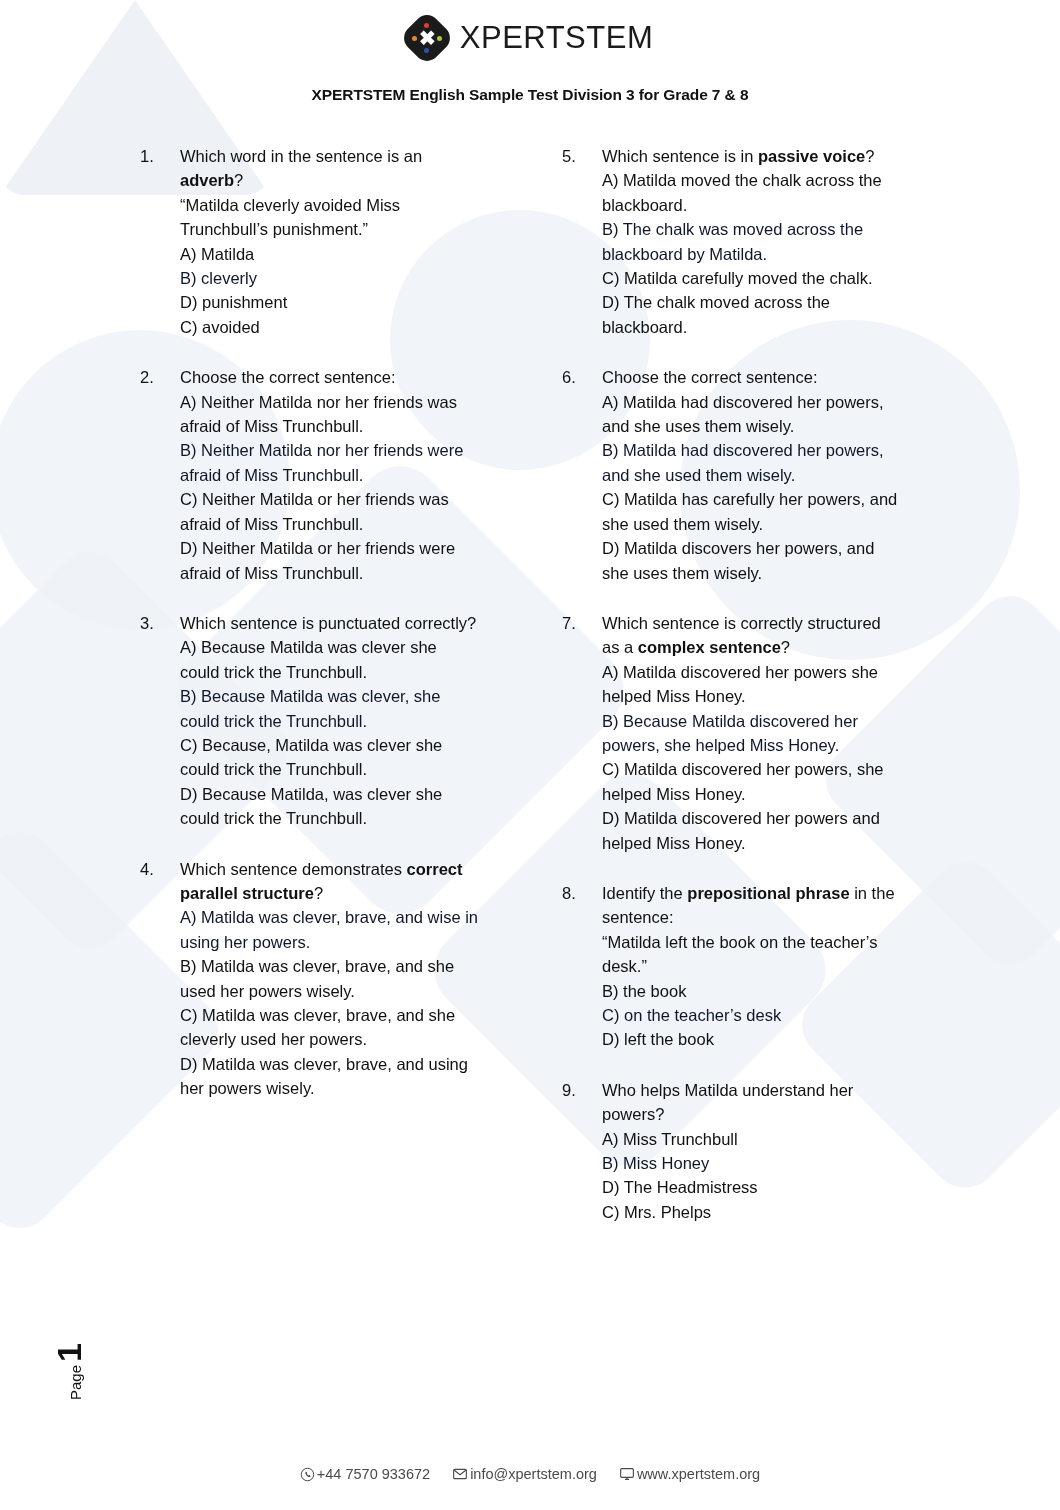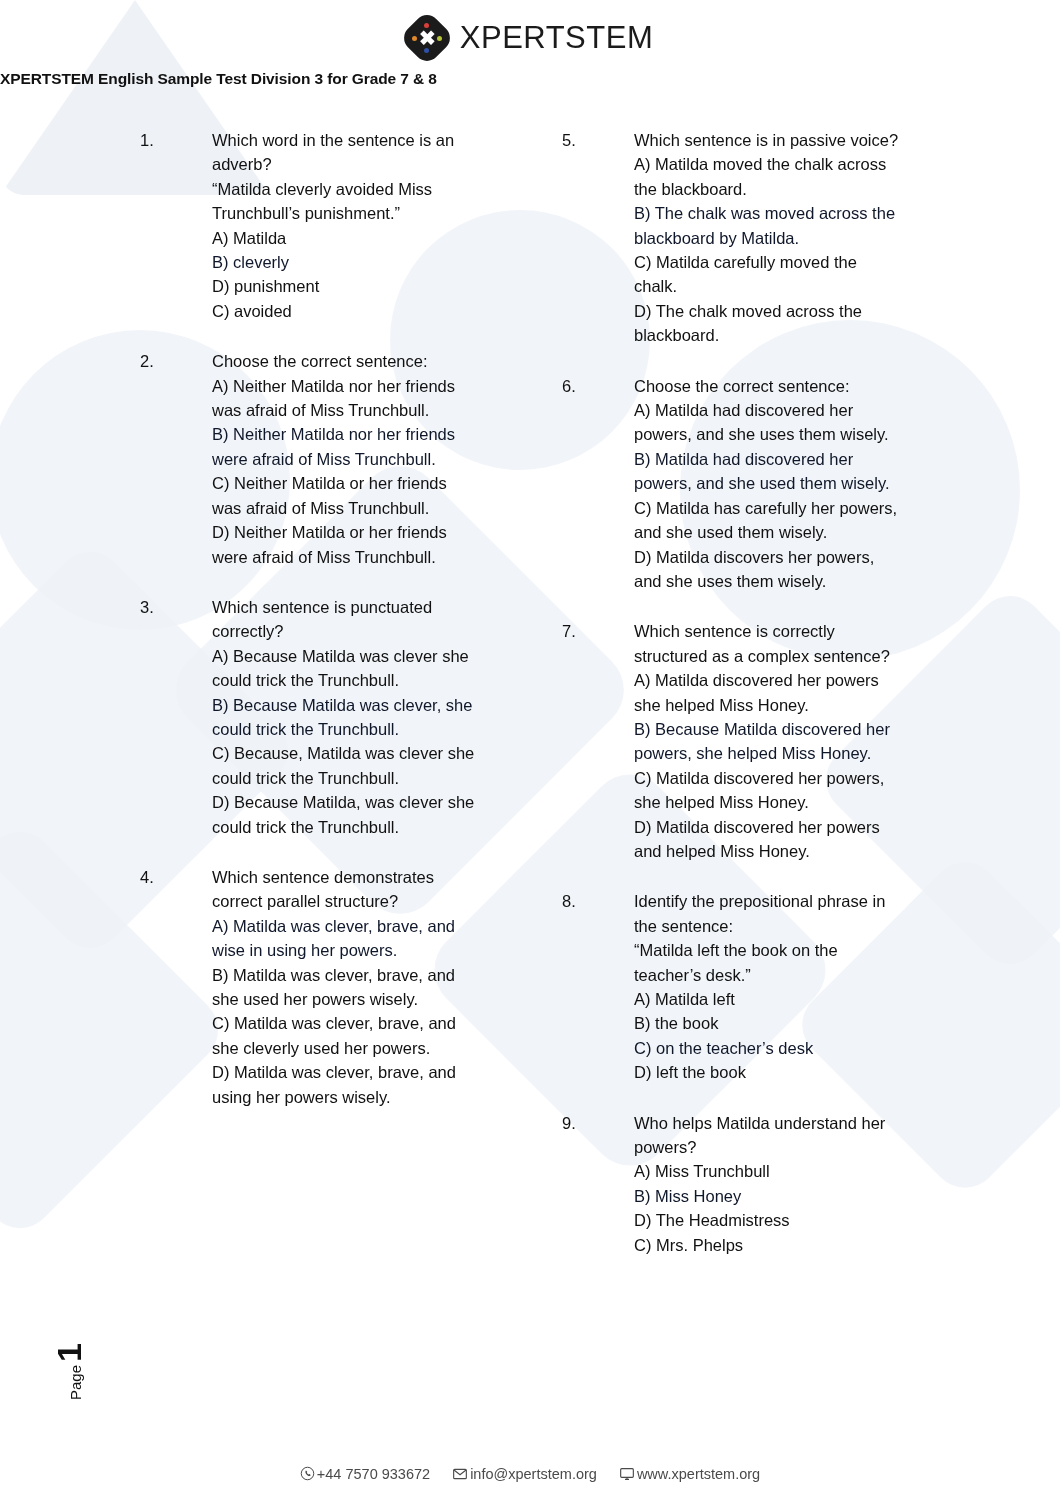--- a/index.html
+++ b/index.html
@@ -139,25 +139,25 @@
   .dot-w { top: 17.5px; left: 5px;  background: #e08a2e; }
 
   .logo-word {
     font-size: 31px;
     font-weight: normal;
     letter-spacing: 0.5px;
     color: #1b1b1b;
   }
 
   .doc-title {
-    text-align: left;
+    text-align: center;
     font-size: 15.5px;
     font-weight: bold;
     color: #111111;
-    margin-top: 8px;
+    margin-top: 24px;
     letter-spacing: -0.1px;
   }
 
   
   .columns {
     display: flex;
     gap: 82px;
     margin-top: 40px;
     padding: 0 100px 0 140px;
   }
@@ -172,24 +172,23 @@
     flex: 0 0 40px;
     font-size: 16.5px;
     line-height: 24.4px;
     color: #111111;
   }
   .q-body {
     flex: 1 1 auto;
     font-size: 16.5px;
     line-height: 24.4px;
     color: #111111;
-    margin-left: 32px;
   }
   .q-stem { display: block; }
-  .q-stem b { font-weight: normal; }
+  .q-stem b { font-weight: bold; }
   .opt { display: block; }
   .opt.correct { color: #0f172a; }
 
   
   .page-marker {
     position: absolute;
     left: 30px;
     bottom: 108px;
     width: 60px;
     height: 110px;
@@ -217,20 +216,21 @@
     display: flex;
     align-items: center;
     justify-content: center;
     gap: 22px;
     font-size: 14.5px;
     color: #4a4a4a;
     z-index: 3;
   }
   .footer-item {
     display: flex;
+    align-items: center;
     gap: 2px;
     white-space: nowrap;
   }
   .footer-item svg { display: block; }
 </style>
 </head>
 <body>
 
 <div class="watermarks">
   <div class="wm wm-circle-left"></div>
@@ -334,21 +334,20 @@
             <span class="opt correct">B) Because Matilda discovered her powers, she helped Miss Honey.</span>
             <span class="opt">C) Matilda discovered her powers, she helped Miss Honey.</span>
             <span class="opt">D) Matilda discovered her powers and helped Miss Honey.</span>
           </div>
         </div>
         <div class="q">
           <div class="q-num">8.</div>
           <div class="q-body">
             <span class="q-stem"><span>Identify the </span><b>prepositional phrase</b><span> in the sentence:</span></span>
             <span class="q-stem">“Matilda left the book on the teacher’s desk.”</span>
-            <span class="opt">A) Matilda left</span>
             <span class="opt">B) the book</span>
             <span class="opt correct">C) on the teacher’s desk</span>
             <span class="opt">D) left the book</span>
           </div>
         </div>
         <div class="q">
           <div class="q-num">9.</div>
           <div class="q-body">
             <span class="q-stem"><span>Who helps Matilda understand her powers?</span></span>
             <span class="opt">A) Miss Trunchbull</span>

